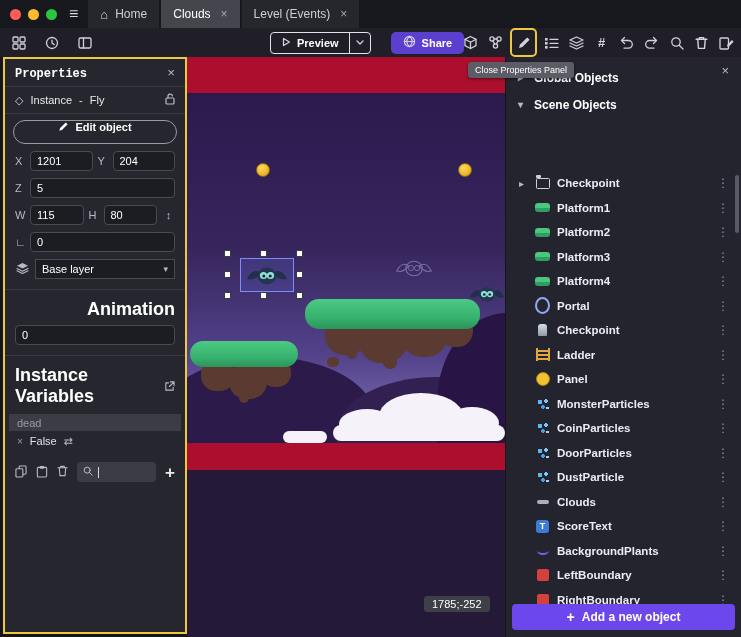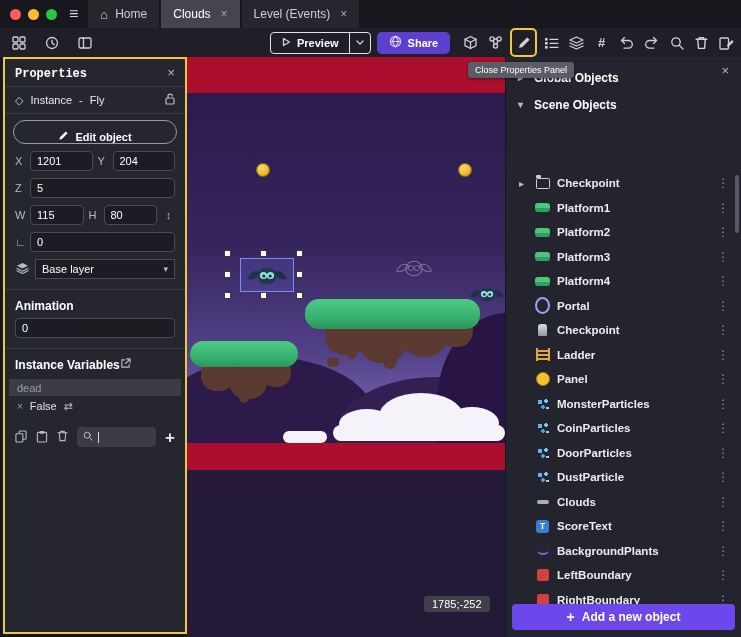--- a/index.html
+++ b/index.html
@@ -21,21 +21,21 @@
   .tab-close { color:#a5a5b2; font-size:12px; margin-left:3px; }
 
   
   .toolbar { position:relative; height:29px; background:#201f28; display:flex; align-items:center; padding:0 8px; }
   .tb-left { display:flex; gap:12px; align-items:center; }
   .tb-icon { width:21px; height:23px; display:flex; align-items:center; justify-content:center; color:#d2d0dc; cursor:pointer; }
   svg .s { stroke:#d2d0dc; fill:none; stroke-width:1.3; stroke-linecap:round; stroke-linejoin:round; }
   svg .f { fill:#d2d0dc; }
   svg .sm { stroke:#b9b9c4; fill:none; stroke-width:1.2; stroke-linecap:round; stroke-linejoin:round; }
   svg .fm { fill:#b9b9c4; }
-  .tb-center { position:absolute; left:270px; display:flex; gap:6px; align-items:center; }
+  .tb-center { position:absolute; left:270px; display:flex; gap:20px; align-items:center; }
   .preview-btn { display:flex; align-items:center; height:22px; border:1px solid #e2e2ea; border-radius:4px;
                  color:#fff; font-size:11px; font-weight:bold; cursor:pointer; }
   .preview-main { display:flex; align-items:center; gap:6px; padding:0 10px; }
   .preview-caret { border-left:1px solid #e2e2ea; padding:0 6px; height:100%; display:flex; align-items:center; }
   .share-btn { display:flex; align-items:center; gap:6px; height:22px; background:#5d3fd0; border-radius:5px;
                padding:0 12px; font-size:11px; font-weight:bold; color:#fff; cursor:pointer; }
   .tb-right { position:absolute; right:4px; display:flex; gap:4px; align-items:center; }
   .hl { border:2px solid #eec93e; border-radius:5px; padding:1px; display:flex; }
   .glyph-icon { font-size:13px; color:#d2d0dc; font-weight:bold; }
 
@@ -65,35 +65,35 @@
   .props { position:absolute; left:3px; top:57px; width:184px; height:577px; background:#26262e;
            border:2px solid #eec93e; font-size:11px; z-index:10; }
   .props-header { display:flex; justify-content:space-between; align-items:center; padding:7px 10px 5px;font-family:Liberation Mono, monospace; }
   .props-title { font-size:12px; font-weight:bold; color:#fff; }
   .x-btn { color:#b9b9c4; font-size:13px; cursor:pointer; }
   .hr { height:1px; background:#3a3a44; }
   .inst-row { display:flex; align-items:center; gap:7px; padding:6px 10px; color:#e8e8ee; }
   .inst-row .spacer { flex:1; }
   .diamond { color:#d2d0dc; font-size:11px; }
   .edit-btn { margin:6px 8px 2px; height:24px; border:1px solid #9a9aa6; border-radius:13px;
-              display:flex; align-items:flex-end; justify-content:center; gap:6px; font-weight:bold;
+              display:flex; align-items:flex-start; justify-content:center; gap:6px; font-weight:bold;
               font-size:11px; color:#fff; cursor:pointer; }
   .frow { display:grid; align-items:center; gap:5px; padding:0 10px; margin-top:7px; }
   .frow label, .icon-cell { color:#b9b9c4; }
   .icon-cell { text-align:center; }
   .pinput { height:20px; background:#1c1c23; border:1px solid #4a4a55; border-radius:4px; color:#fff;
             font-size:11px; padding:0 6px; width:100%; font-family:inherit; }
   .xy { grid-template-columns:10px 1fr 10px 1fr; }
   .z1 { grid-template-columns:10px 1fr; }
   .wh { grid-template-columns:10px 1fr 10px 1fr 13px; }
   .lay { grid-template-columns:15px 1fr; }
   .select { height:20px; background:#1c1c23; border:1px solid #4a4a55; border-radius:0; display:flex;
             align-items:center; justify-content:space-between; padding:0 6px; color:#fff; cursor:pointer; }
-  .sec-title { font-size:12px; font-weight:bold; color:#fff; padding:9px 10px 5px; display:flex;
-               justify-content:flex-start; align-items:center; }
+  .sec-title { font-size:18px; font-weight:bold; color:#fff; padding:9px 10px 5px; display:flex;
+               justify-content:flex-end; align-items:center; }
   .var-name { margin:2px 4px 0; background:#3c3c45; height:17px; display:flex; align-items:center;
               padding:0 8px; color:#9b9ba6; }
   .var-value { margin:1px 4px 0; height:18px; display:flex; align-items:center; gap:7px; padding:0 8px; color:#e0e0e8; }
   .bool-x { color:#9b9ba6; font-size:10px; }
   .swap { color:#b9b9c4; font-size:11px; }
   .props-tools { display:flex; align-items:center; gap:9px; padding:12px 10px 0; }
   .mini-search { flex:1; height:20px; background:#3c3c45; border-radius:4px; display:flex;
                  align-items:center; padding:0 6px; gap:5px; }
   .caret { width:1px; height:11px; background:#d6d6de; }
   .plus-btn { font-size:17px; color:#e8e8ee; font-weight:bold; cursor:pointer; line-height:1; }

